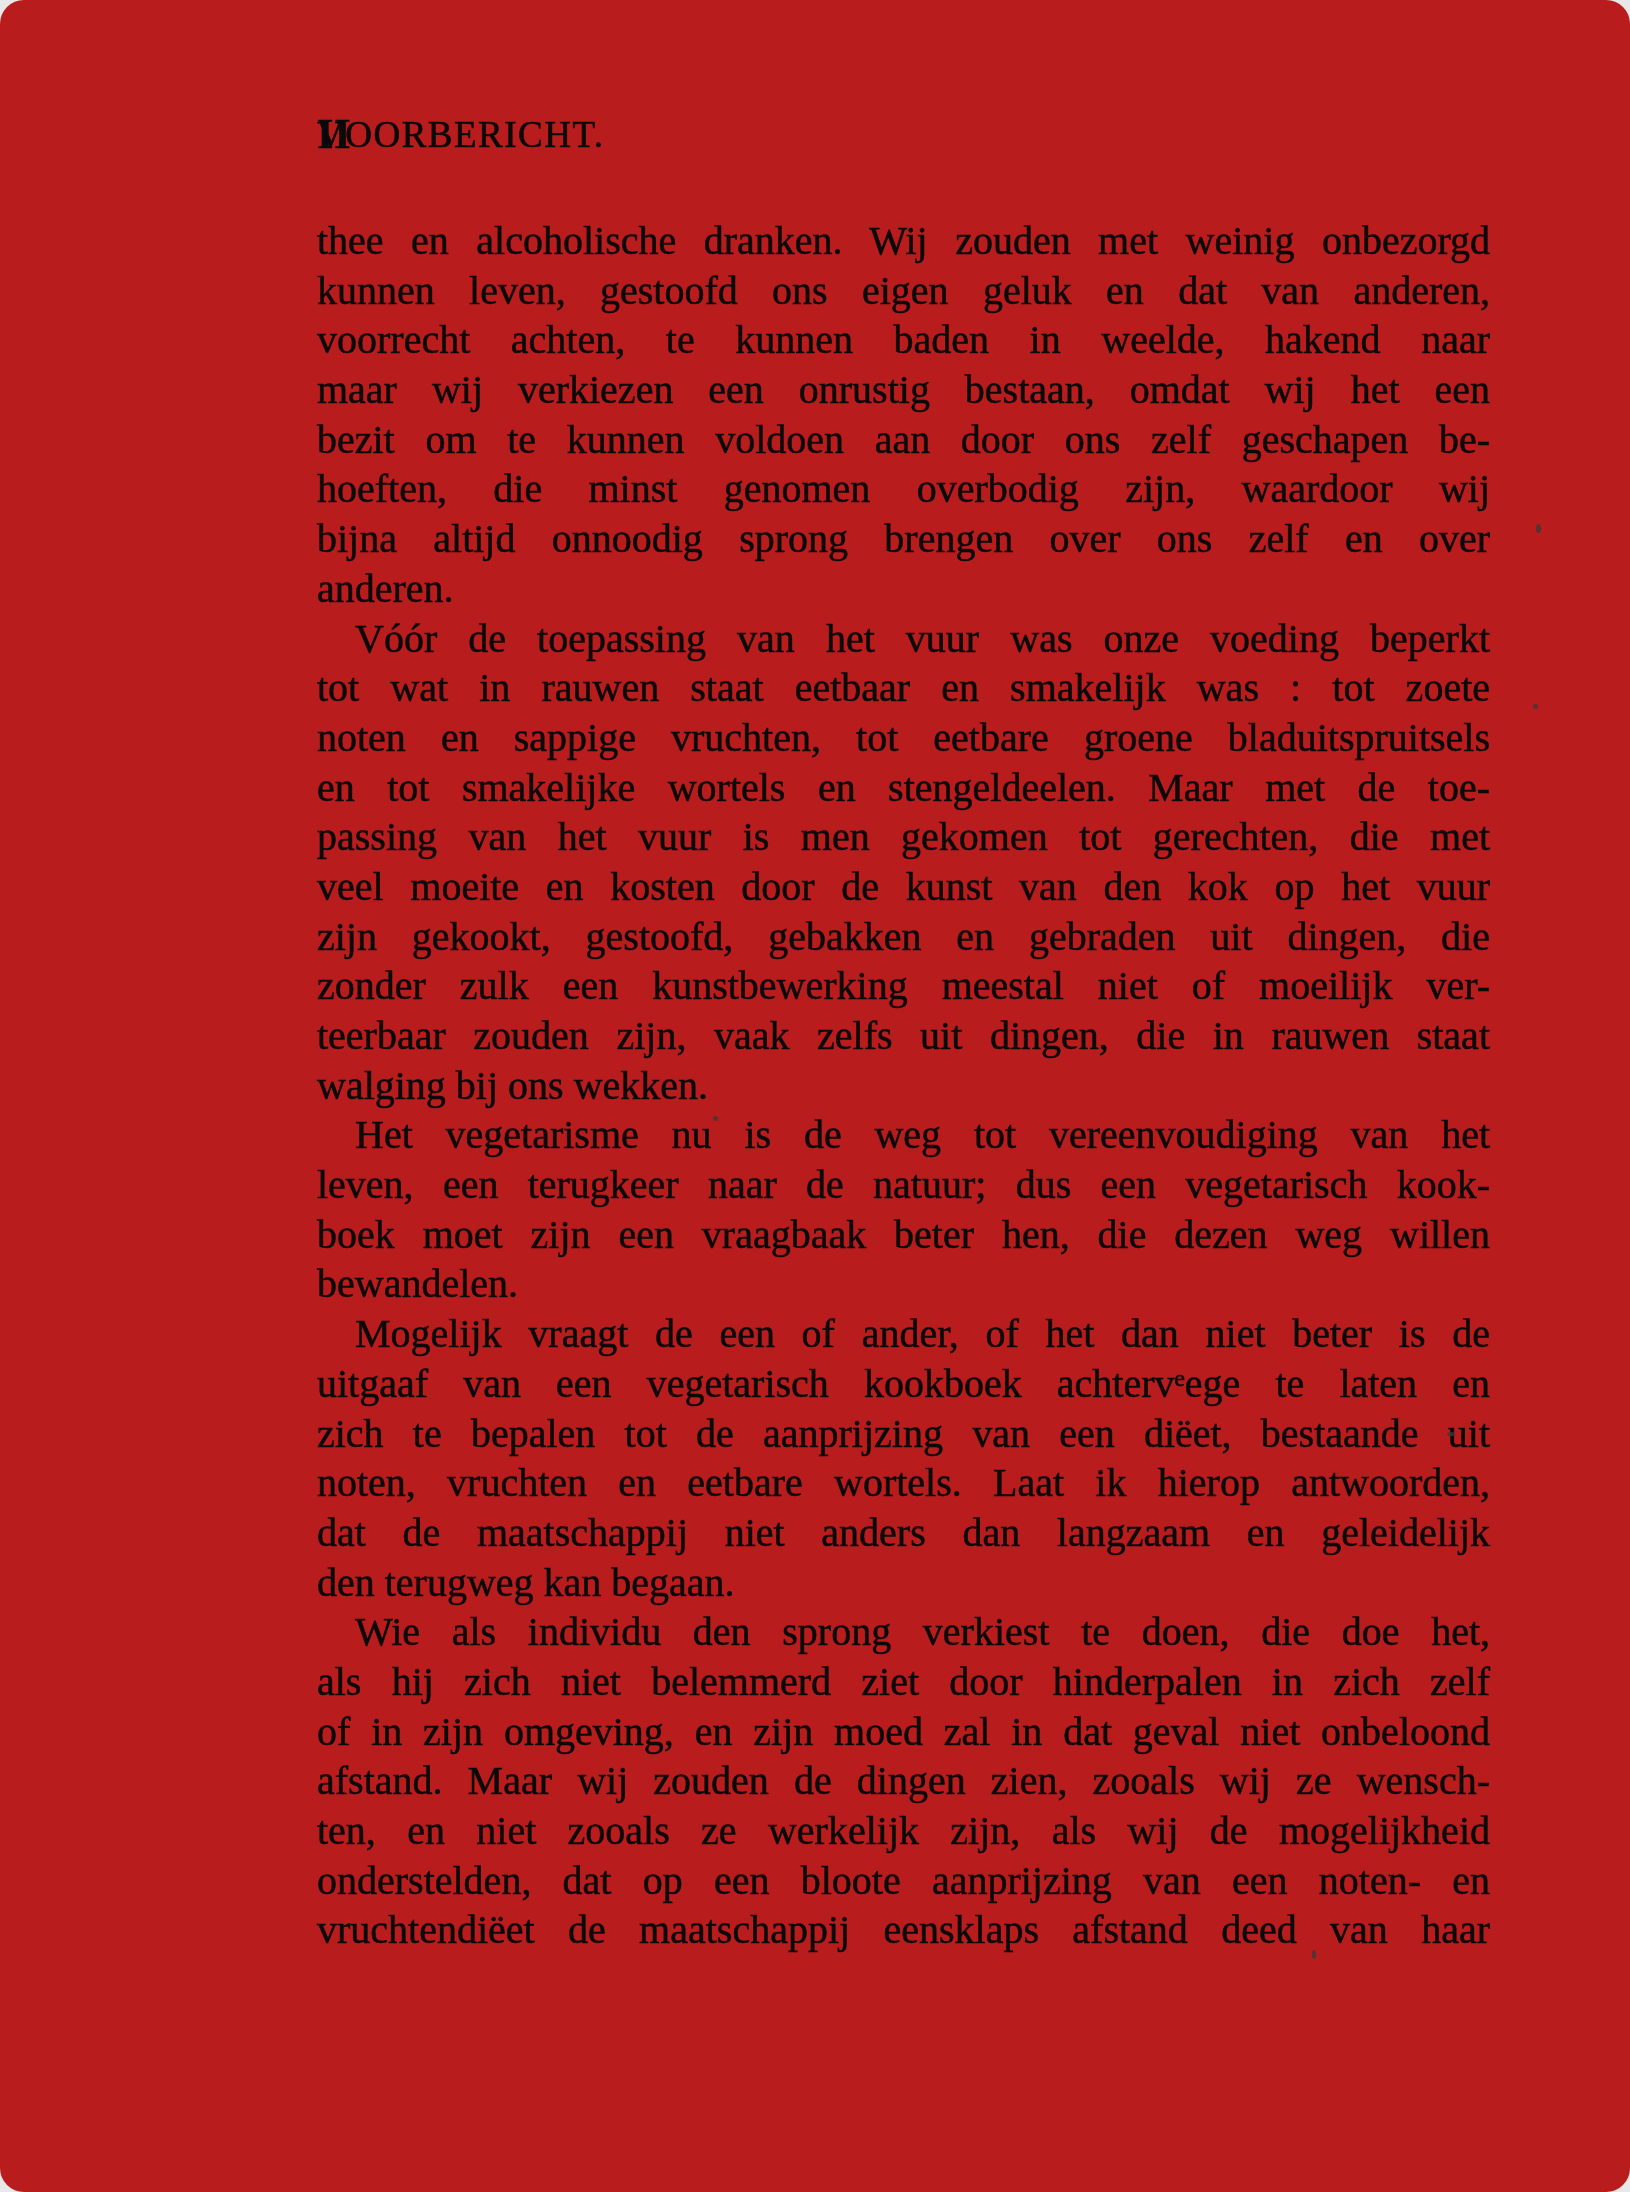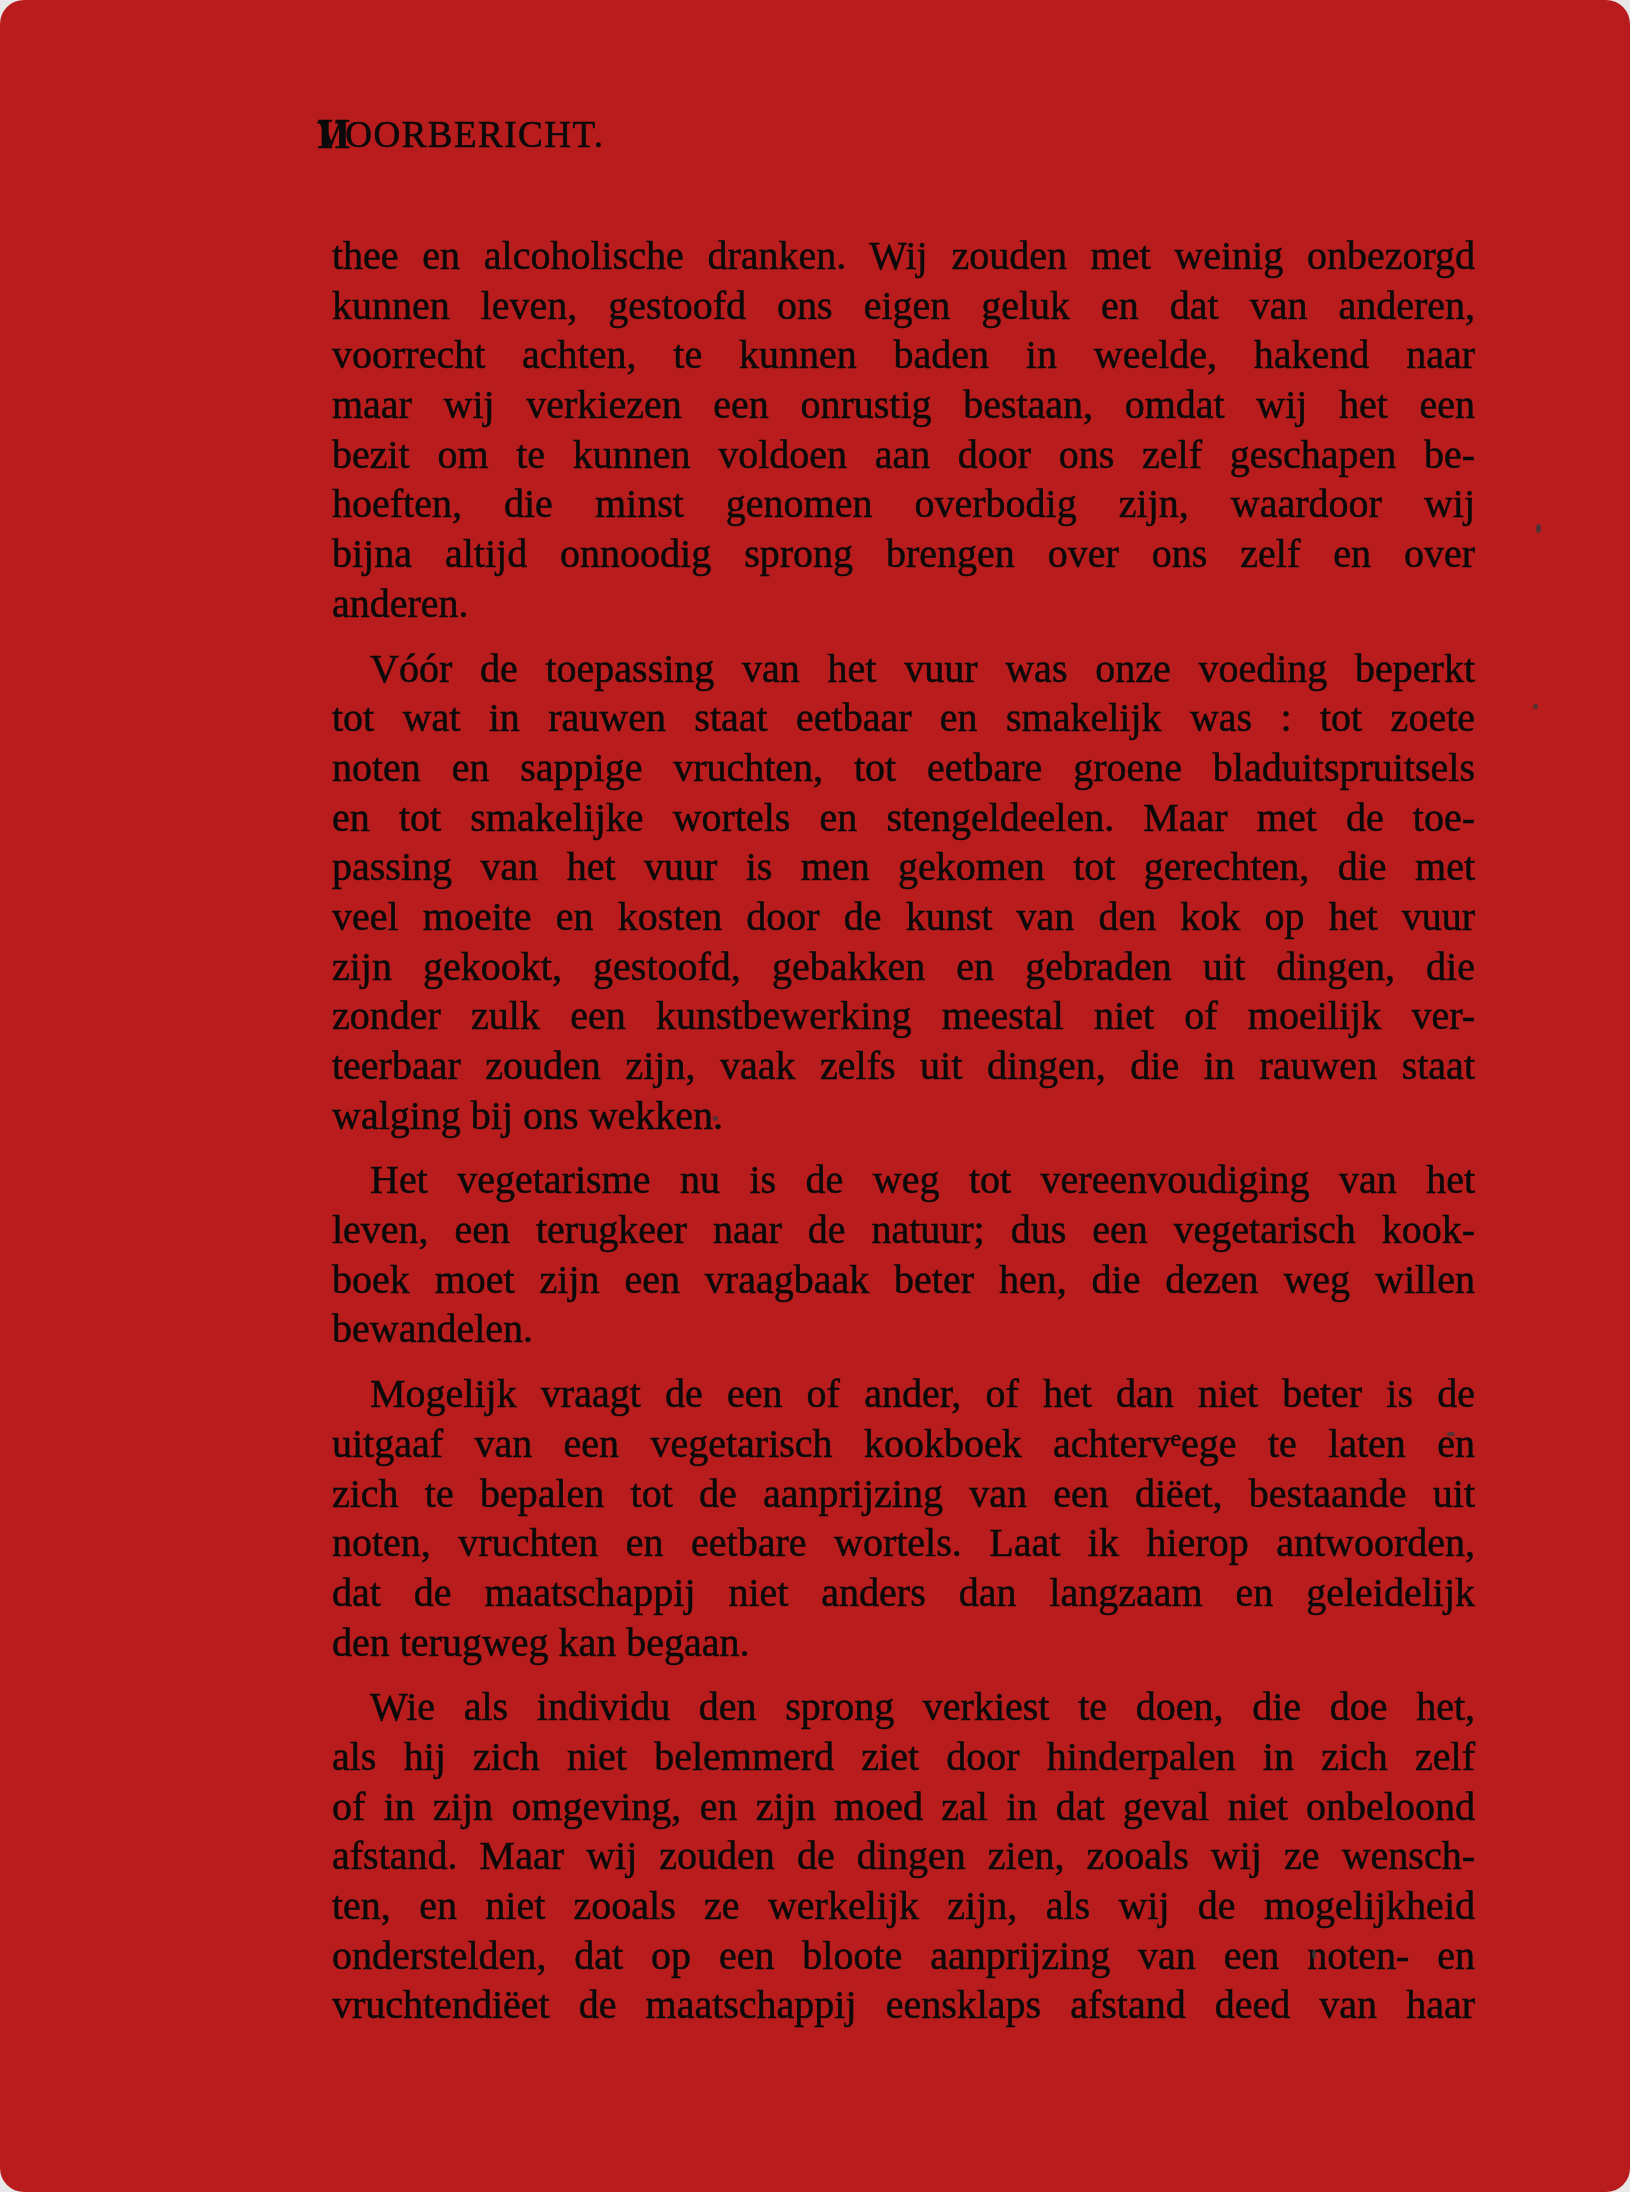--- a/index.html
+++ b/index.html
@@ -43,21 +43,21 @@
   }
   .text-column {
     position: absolute;
     left: 317px;
     top: 216px;
     width: 1173px;
     font-size: 40px;
     line-height: 49.7px;
     -webkit-text-stroke: 0.5px currentColor;
   }
-  .paragraph { margin: 15px; }
+  .paragraph { margin: 0; }
   .line {
     text-align: justify;
     text-align-last: justify;
     white-space: normal;
     height: 49.7px;
     overflow: visible;
   }
   .line.last {
     text-align: center;
     text-align-last: left;

